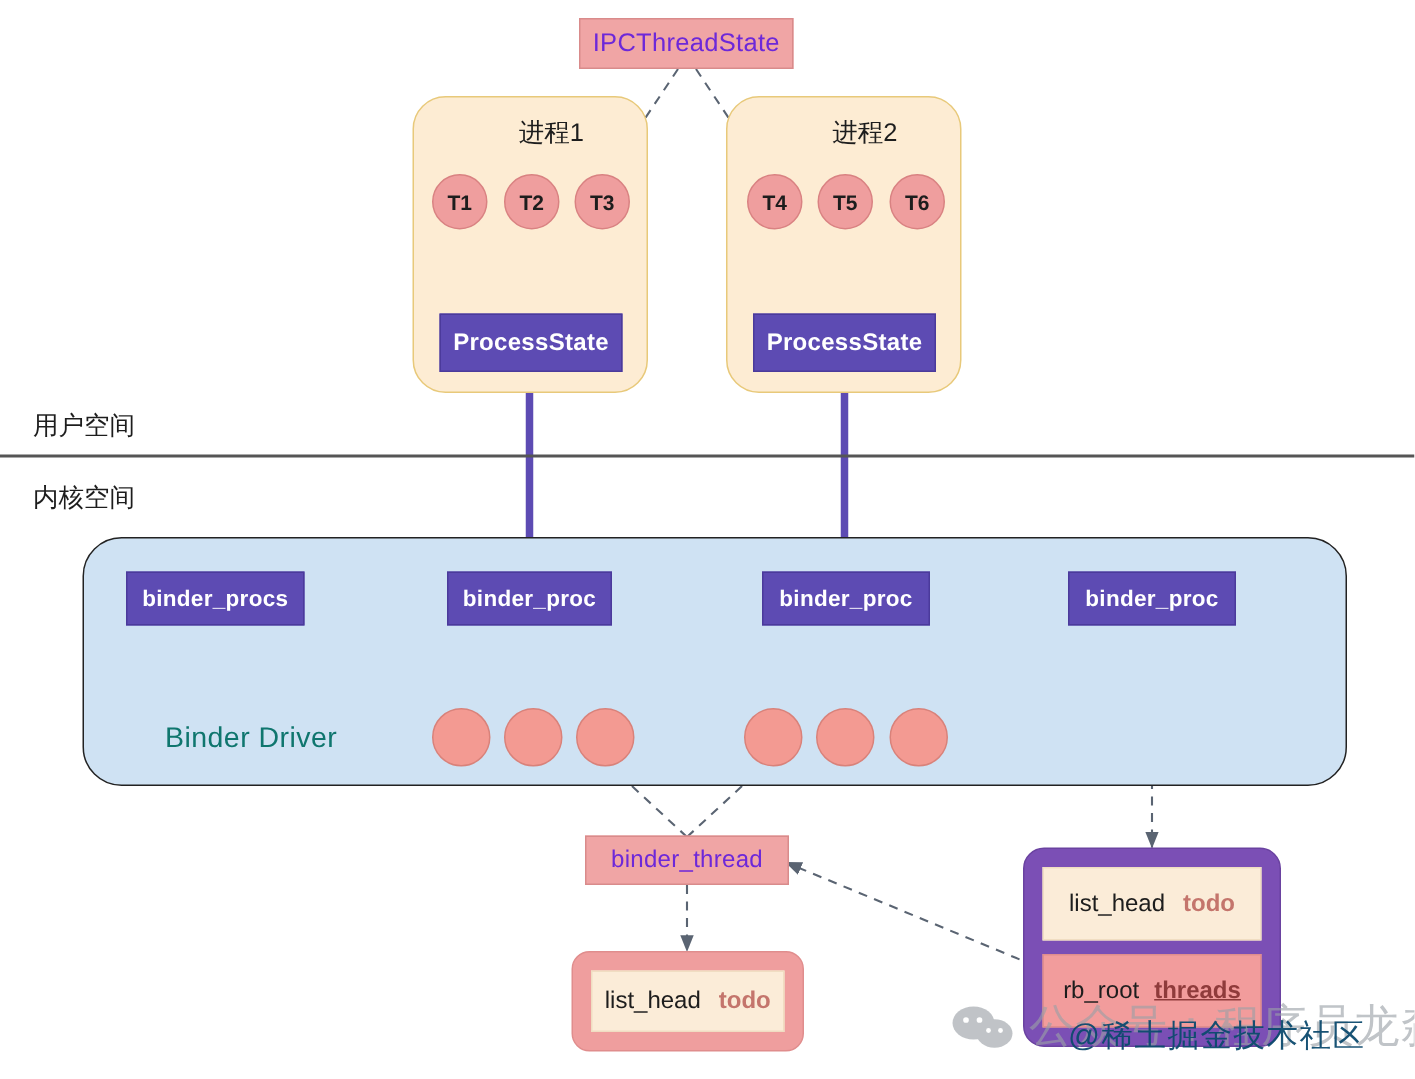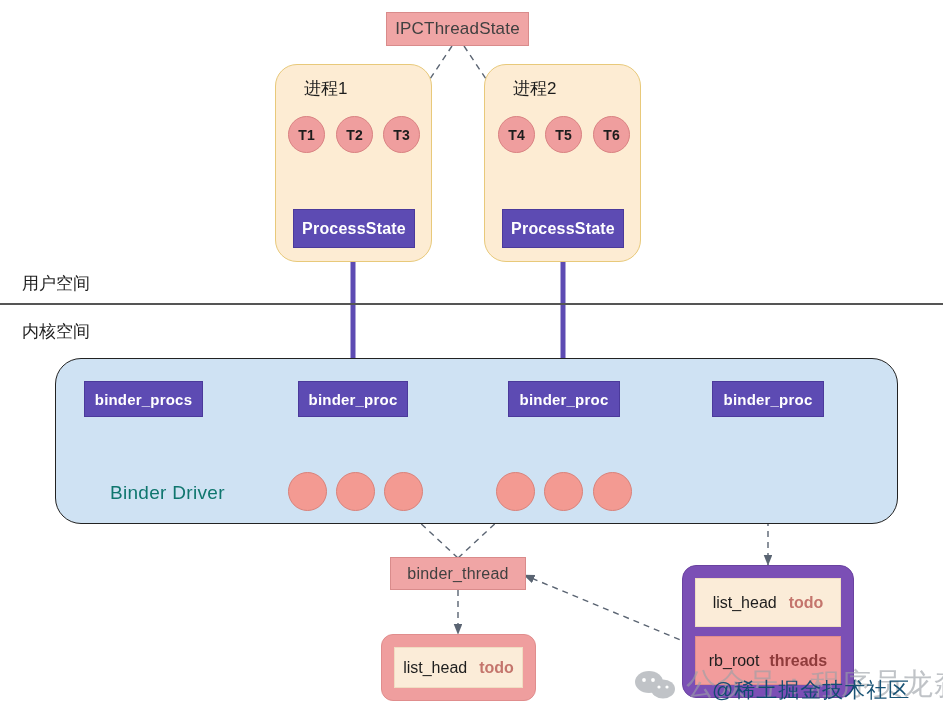--- a/index.html
+++ b/index.html
@@ -9,37 +9,37 @@
   }
   #canvas{position:absolute;inset:0;width:943px;height:719px;}
   .svg-layer{position:absolute;left:0;top:0;width:943px;height:719px;pointer-events:none;}
 
   
   .node{position:absolute;box-sizing:border-box;display:flex;align-items:center;
         justify-content:center;text-align:center;white-space:nowrap;}
 
   
   .pink-box{
-    background:#f0a5a5;border:1px solid #d98b8b;color:#404040;
+    background:#f0a5a5;border:1px solid #d98b8b;color:#6d28d9;
     font-size:17px;letter-spacing:.2px;
   }
   
   .purple-box{
     background:#5d4bb3;border:1px solid #4b3a9b;color:#ffffff;
     font-size:16px;letter-spacing:.2px;font-weight:bold;
   }
   .purple-box.small{font-size:15px;}
 
   
   .proc-box{
     position:absolute;box-sizing:border-box;
     background:#fdecd3;border:1.6px solid #e8c97a;border-radius:22px;
   }
   .proc-title{
-    position:absolute;left:0;right:0;top:12px;
+    position:absolute;left:0;right:0;top:12px;text-align:center;
     font-size:17px;color:#1d1d1d;padding-left:28px;
   }
 
   
   .t-circle{
     position:absolute;border-radius:50%;
     background:#ef9e9e;border:1.4px solid #d98282;
     display:flex;align-items:center;justify-content:center;
     font-size:14px;color:#1d1d1d;font-weight:bold;
   }
@@ -82,21 +82,21 @@
   }
   .struct-purple .row{
     box-sizing:border-box;flex:1;display:flex;align-items:center;
     justify-content:center;gap:12px;
   }
   .struct-purple .row.cream{background:#fbecd8;border:1px solid #f0ddc2;}
   .struct-purple .row.rose{background:#f29c9c;border:1px solid #e08d8d;gap:10px;}
 
   .fld-type{font-size:16px;color:#1d1d1d;}
   .fld-name{font-size:16px;color:#c4756c;font-weight:bold;}
-  .fld-name.dark{color:#8f3b3b;}
+  .fld-name.dark{color:#8f3b3b;text-decoration:underline;}
 
   
   .watermark{position:absolute;display:flex;align-items:center;gap:10px;
              opacity:.62;pointer-events:none;}
   .wm-text{font-size:30px;color:#9aa0a6;white-space:nowrap;letter-spacing:1px;}
   .wm-sub{position:absolute;font-size:21px;color:#0c4a6e;white-space:nowrap;
           letter-spacing:1px;opacity:.95;}
 </style>
 </head>
 <body>

